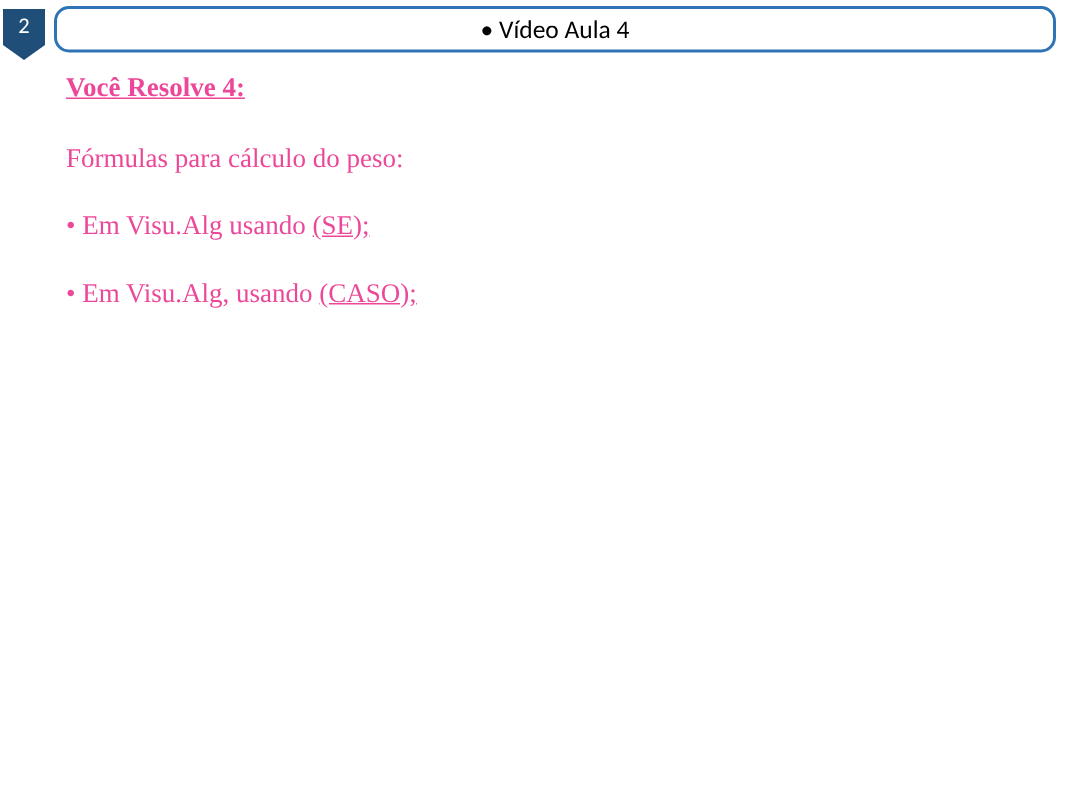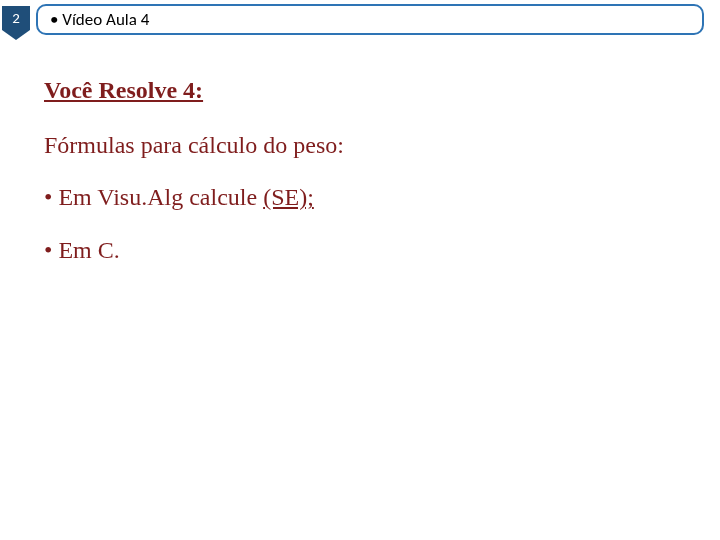--- a/index.html
+++ b/index.html
@@ -42,26 +42,27 @@
   .title-box {
     flex: 1;
     border: 2px solid #2e74b5;
     border-radius: 10px;
     padding: 3px 12px 3px 12px;
     margin-left: 6px;
     margin-right: 16px;
     font-size: 17px;
     color: #000;
     font-family: Calibri, Arial, sans-serif;
+    text-align: center;
   }
   .content {
-    padding: 40px 0 0 44px;
+    padding: 12px 0 0 44px;
     font-family: "Times New Roman", Times, serif;
-    font-size: 24px;
-    color: #7f1d1d;
+    font-size: 18px;
+    color: #ec4899;
     line-height: 1.28;
   }
   .content p { margin-bottom: 22px; }
   .content .tight { margin-bottom: 0; margin-top: 24px; }
   .content .group { margin-bottom: 22px; }
   .subtitle {
     font-weight: bold;
     text-decoration: underline;
   }
   .u { text-decoration: underline; }
@@ -81,18 +82,20 @@
 <div class="content">
   <p class="subtitle">Você Resolve 4:</p>
 
 
 
   <div class="group">
     <div class="tight">Fórmulas para cálculo do peso:</div>
   </div>
 
   <p>
-    <span>• Em Visu.Alg calcule </span><span class="u">(SE);</span>
+    <span>• Em Visu.Alg usando </span><span class="u">(SE);</span>
   </p>
 
+  <p>
+    <span>• Em Visu.Alg, usando </span><span class="u">(CASO);</span>
+  </p>
 
-  <p>• Em C.</p>
 </div>
 
 </body></html>

